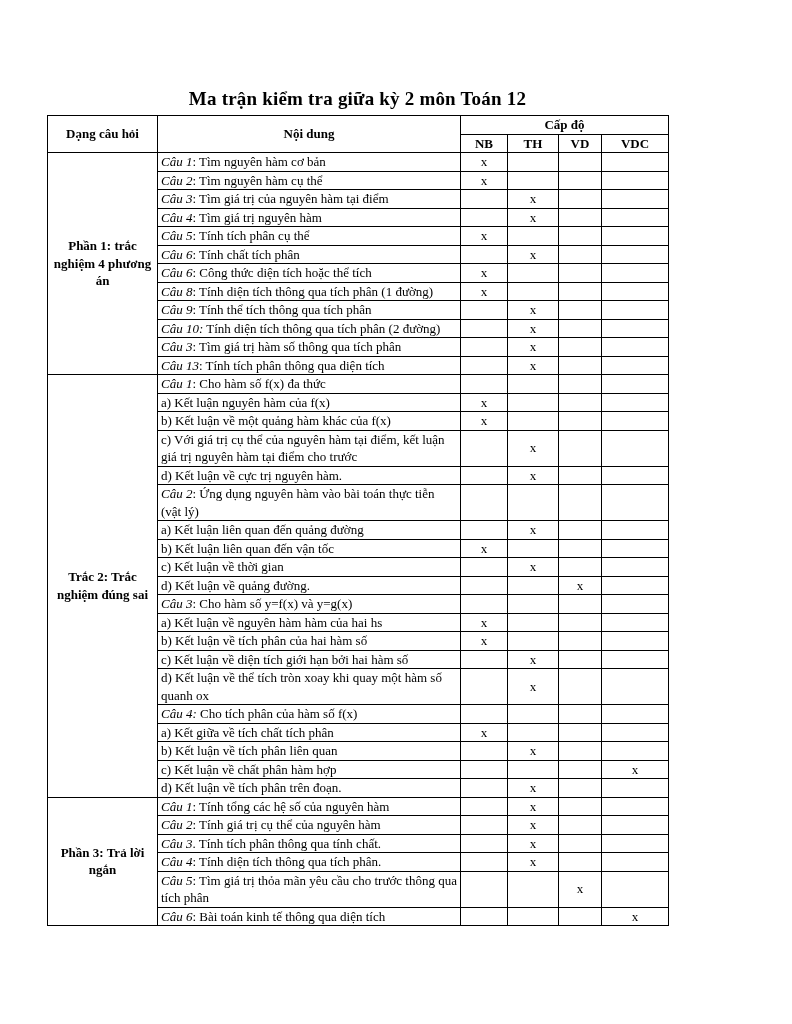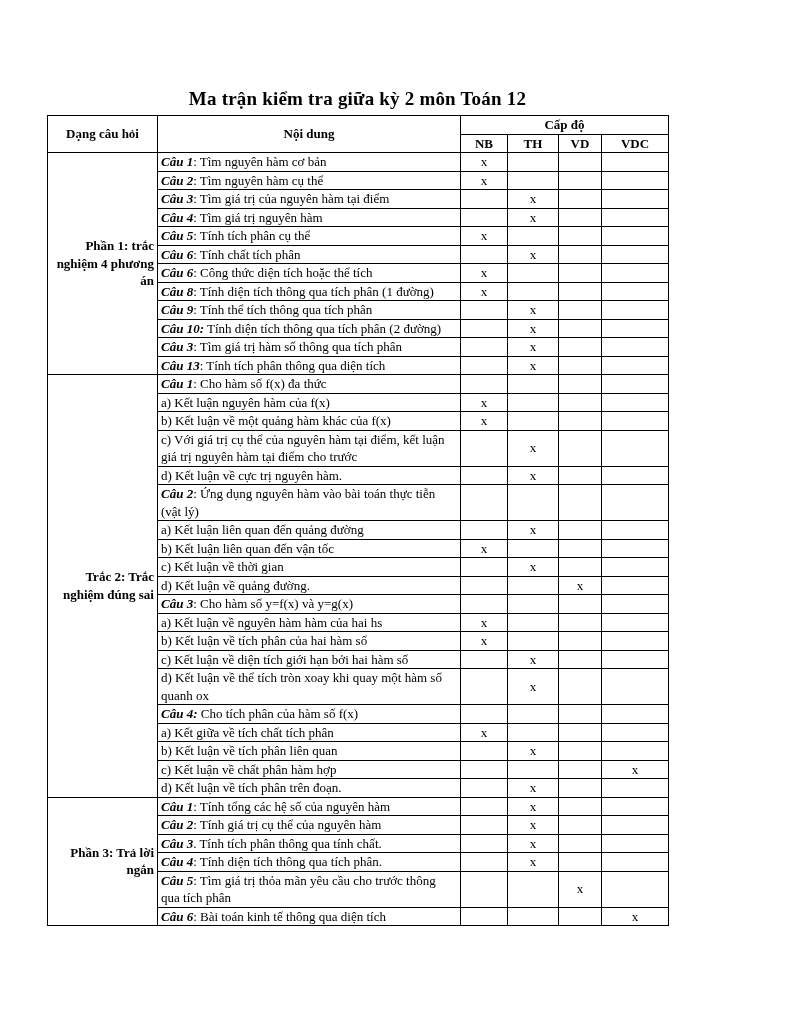--- a/index.html
+++ b/index.html
@@ -31,26 +31,26 @@
   }
   table.matrix td, table.matrix th {
     border: 1px solid #000;
     padding: 0 3px;
     line-height: 17.5px;
     overflow: hidden;
   }
   th.hdr { font-weight: bold; text-align: center; vertical-align: middle; padding: 1px 2px; }
   td.section-label {
     font-weight: bold;
-    text-align: right;
+    text-align: center;
     vertical-align: middle;
     padding: 0 4px;
   }
   td.content-cell { text-align: left; vertical-align: middle; padding: 1px 4px; }
-  td.content-cell .q { font-weight: bold; font-style: italic; }
+  td.content-cell .q { font-weight: normal; font-style: italic; }
   td.mark-cell { text-align: center; vertical-align: middle; }
 </style>
 </head>
 <body>
 
 <div class="doc">
   <div class="doc-title">Ma trận kiểm tra giữa kỳ 2 môn Toán 12</div>
 
   <table class="matrix">
     <colgroup>

